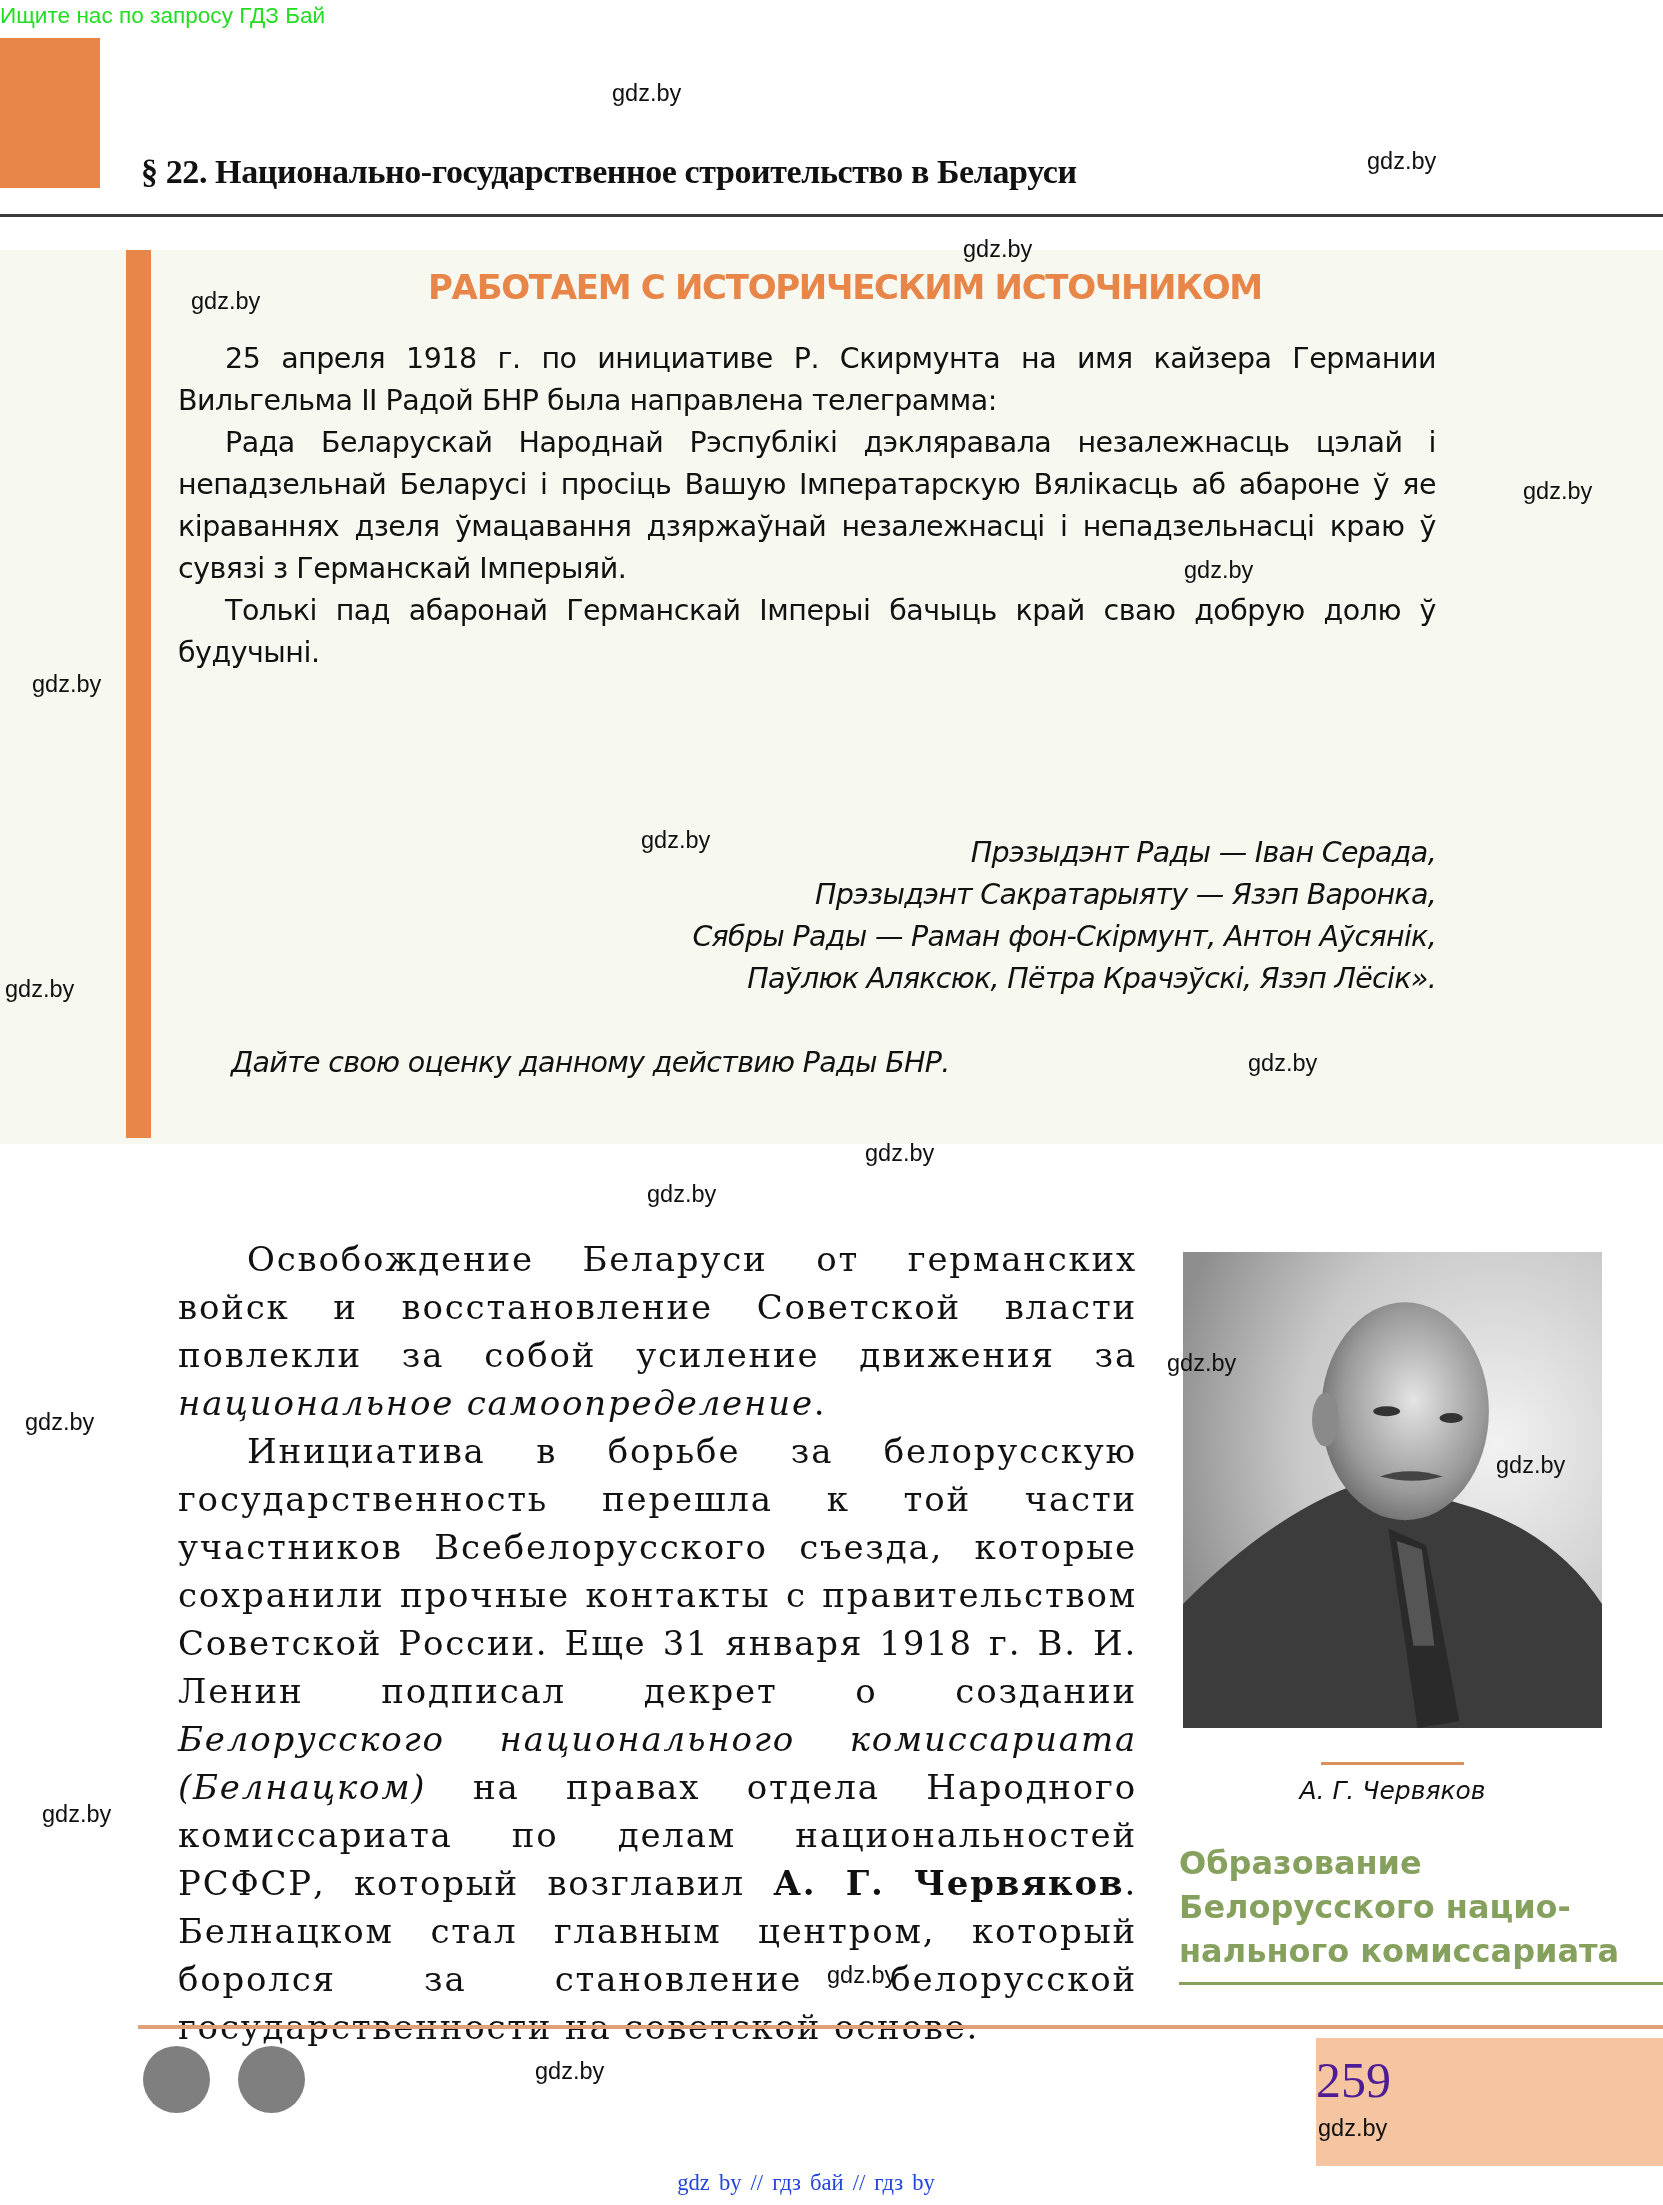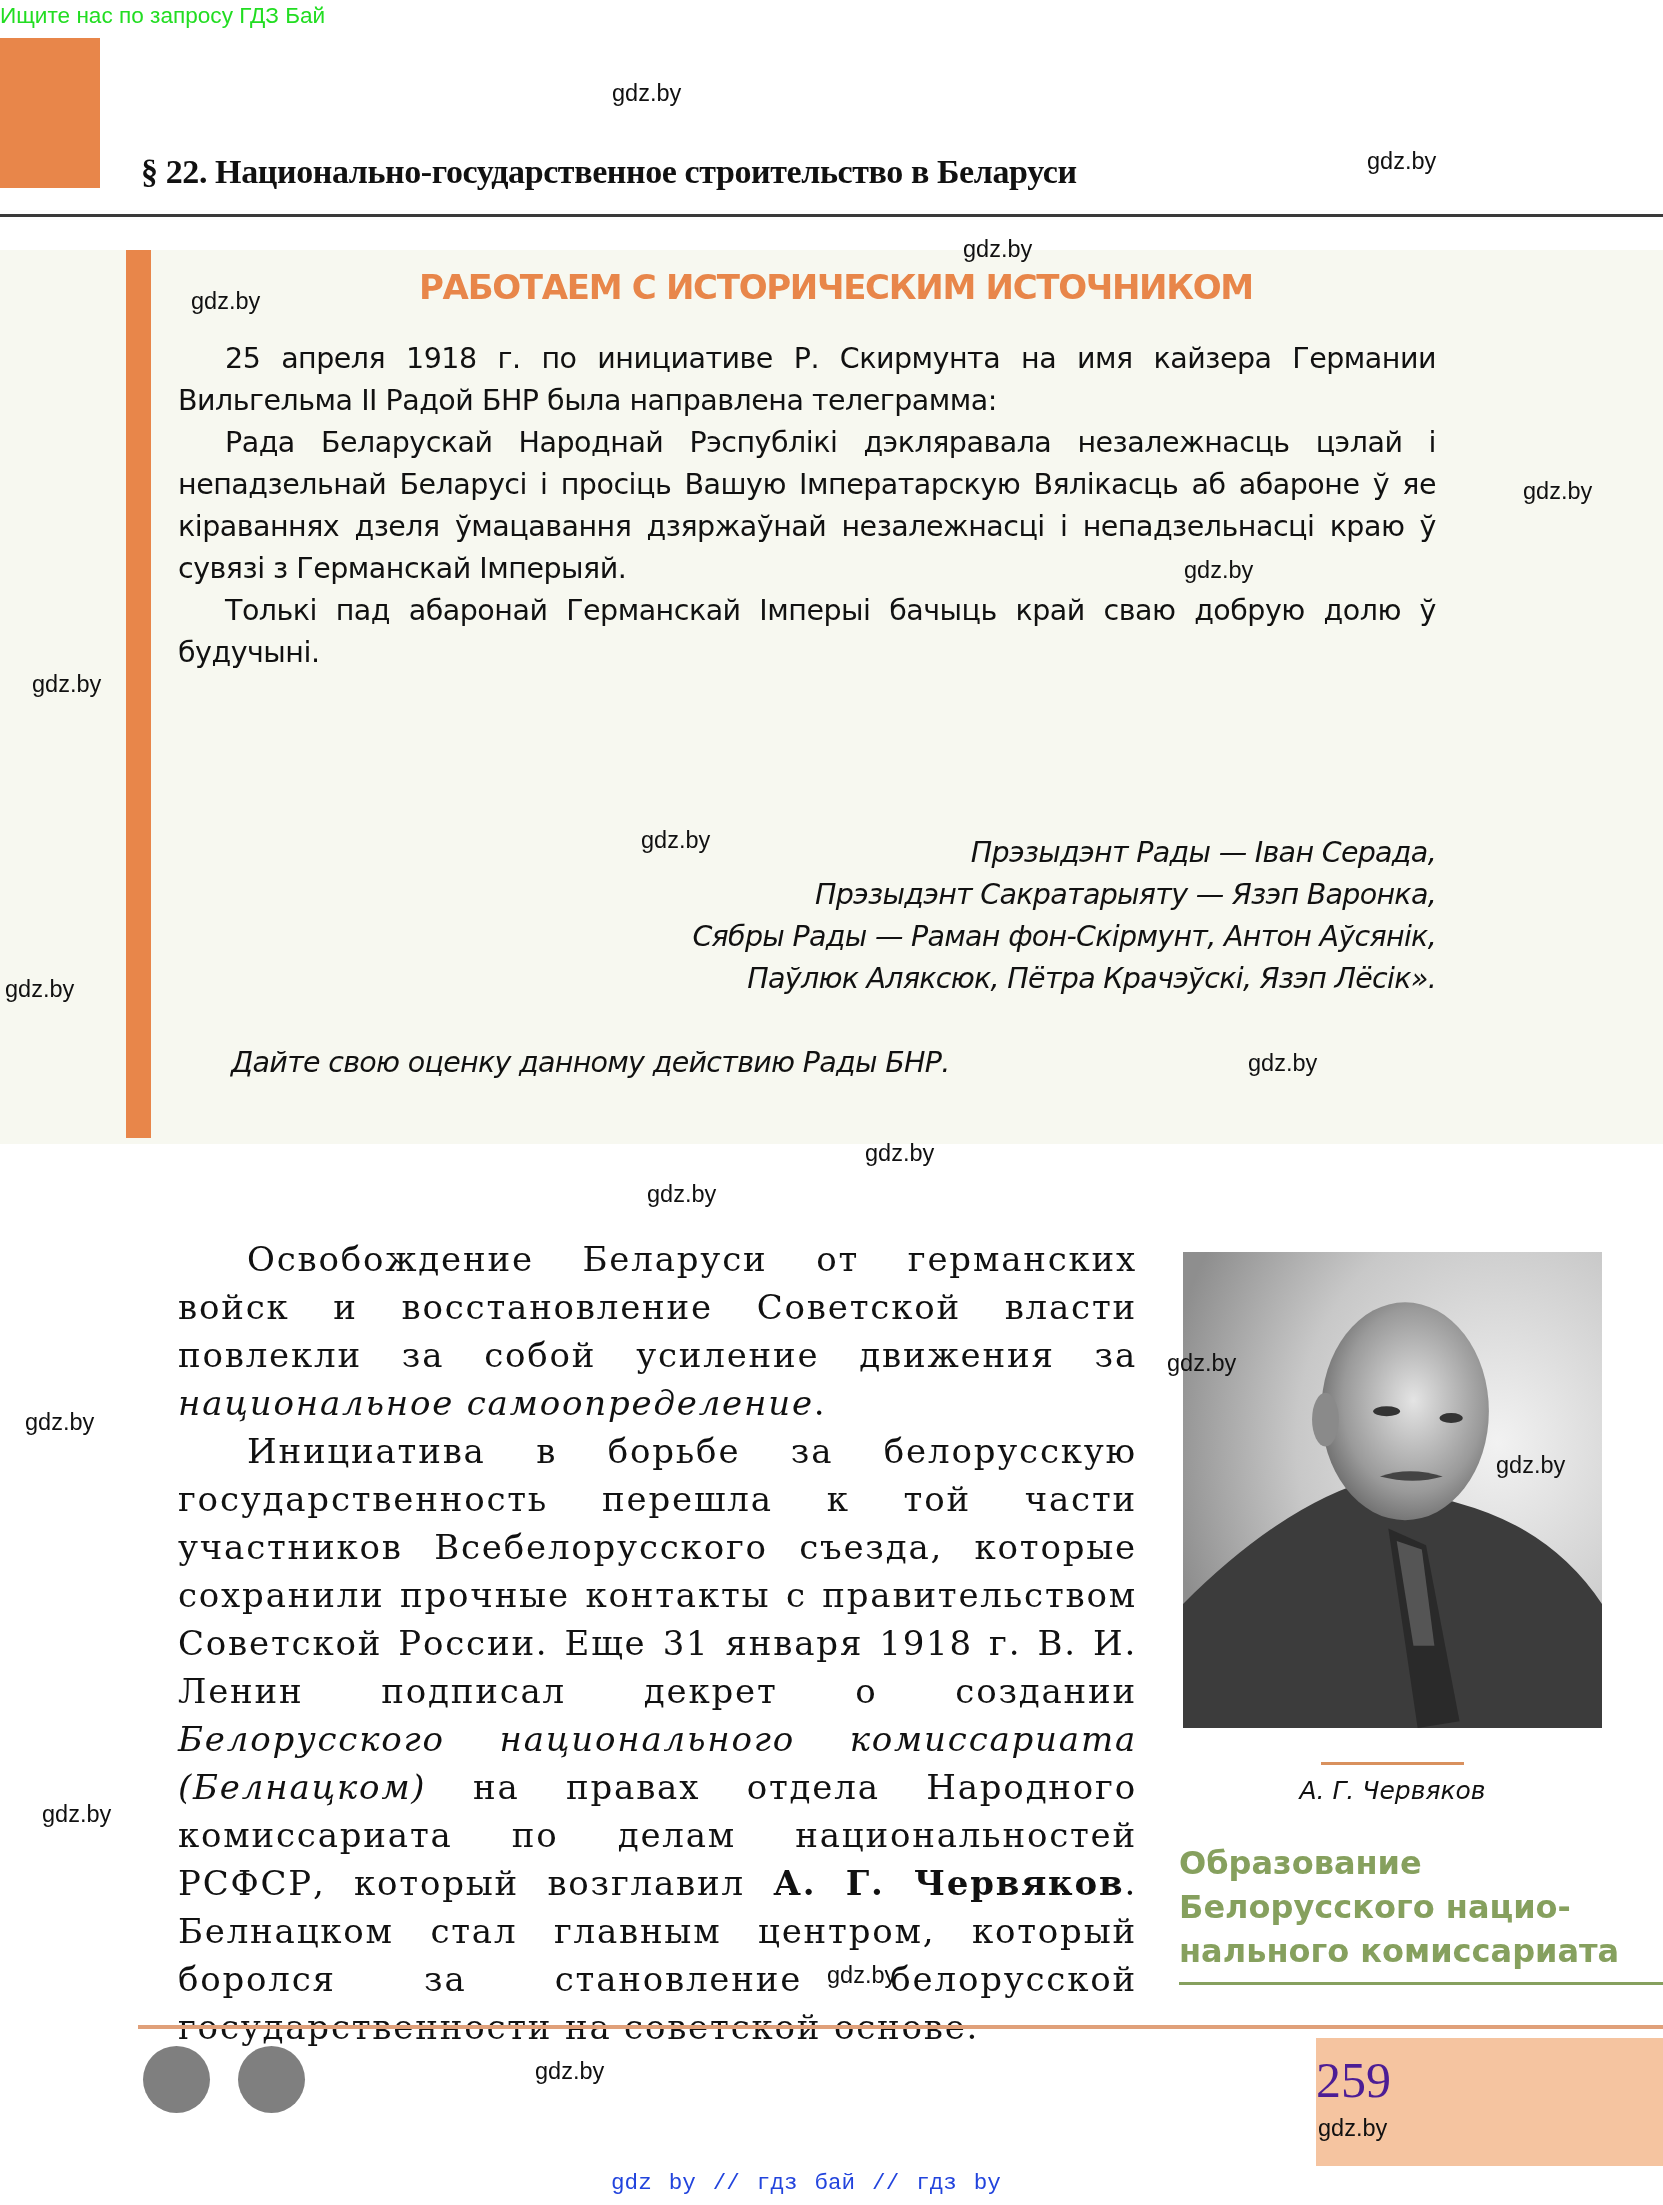--- a/index.html
+++ b/index.html
@@ -10,21 +10,21 @@
 
     .top-banner { left: 0; top: 3.4px; width: 1408px; text-align: left; color: #22dd22; font-size: 22.6px; font-family: "Liberation Sans", sans-serif; }
 
     .corner-block { left: 0; top: 38px; width: 100px; height: 150px; background: #e8864a; }
 
     .section-title { left: 141px; top: 153px; font-family: Liberation Serif, serif; font-weight: bold; font-size: 34px; letter-spacing: -0.4px; color: #111; white-space: nowrap; }
     .header-rule { left: 0; top: 214px; width: 1664px; height: 2.5px; background: #3a3a3a; }
 
     .source-box { left: 0; top: 250px; width: 1664px; height: 894px; background: #f7f8f0; }
     .source-bar { left: 126px; top: 250px; width: 25px; height: 888px; background: #e8864a; }
-    .source-heading { left: 419px; top: 267px; width: 773px; text-align: left; color: #e8864a; font-family: "DejaVu Sans", sans-serif; font-weight: bold; font-size: 34px; letter-spacing: -1.3px; white-space: nowrap; }
+    .source-heading { left: 428px; top: 267px; width: 773px; text-align: left; color: #e8864a; font-family: "DejaVu Sans", sans-serif; font-weight: bold; font-size: 34px; letter-spacing: -1.3px; white-space: nowrap; }
 
     .src-text { left: 178px; width: 1258px; font-family: "DejaVu Sans", sans-serif; font-size: 28.5px; line-height: 42px; color: #111; letter-spacing: -0.5px; }
     .src-text p { text-align: justify; text-align-last: left; }
     .src-text p.indent { text-indent: 47px; }
     .signatures { right: 228px; top: 832px; text-align: right; font-family: "DejaVu Sans", sans-serif; font-style: italic; font-size: 28.5px; line-height: 42px; letter-spacing: -0.7px; color: #111; }
     .signatures div { white-space: nowrap; }
     .task { left: 231px; top: 1046px; font-family: "DejaVu Sans", sans-serif; font-style: italic; font-size: 28.5px; letter-spacing: -0.7px; color: #111; white-space: nowrap; }
 
     .body-text { left: 138px; top: 1235px; width: 999px; font-family: "DejaVu Serif", serif; font-size: 34px; line-height: 48px; color: #111; letter-spacing: 1.8px; }
     .body-text p { text-align: justify; text-align-last: left; }
@@ -38,21 +38,21 @@
 
     .margin-heading { left: 1179px; top: 1841px; font-family: "DejaVu Sans", sans-serif; font-weight: bold; font-size: 32px; line-height: 44px; color: #86a05e; }
     .margin-heading div { white-space: nowrap; }
     .margin-rule { left: 1179px; top: 1982px; width: 485px; height: 3.4px; background: #86a05e; }
 
     .footer-rule { left: 138px; top: 2025px; width: 1525px; height: 4.2px; background: #e0a07a; }
     .footer-dot { width: 67px; height: 67px; border-radius: 50%; background: #7f7f7f; top: 2046px; }
     .page-box { left: 1316px; top: 2038px; width: 347px; height: 128px; background: #f5c4a0; }
     .page-number { left: 1316px; top: 2051px; width: 319px; text-align: left; font-family: "Liberation Serif", serif; font-size: 50px; color: #4c1d95; }
 
-    .bottom-links { left: 0; top: 2170px; width: 1612px; text-align: center; color: #2244dd; font-size: 22.6px; font-family: Liberation Mono, monospace; word-spacing: 3.4px; }
+    .bottom-links { left: 0; top: 2170px; width: 1612px; text-align: center; color: #2244dd; font-size: 22.6px; font-family: Liberation Serif, serif; word-spacing: 3.4px; }
 
     .wm { font-family: "Liberation Sans", sans-serif; font-size: 23.5px; color: #111; white-space: nowrap; }
   </style>
 </head>
 <body>
 
 <div class="abs top-banner">Ищите нас по запросу ГДЗ Бай</div>
 
 <div class="abs corner-block"></div>
 <h1 class="abs section-title">§ 22. Национально-государственное строительство в Беларуси</h1>

